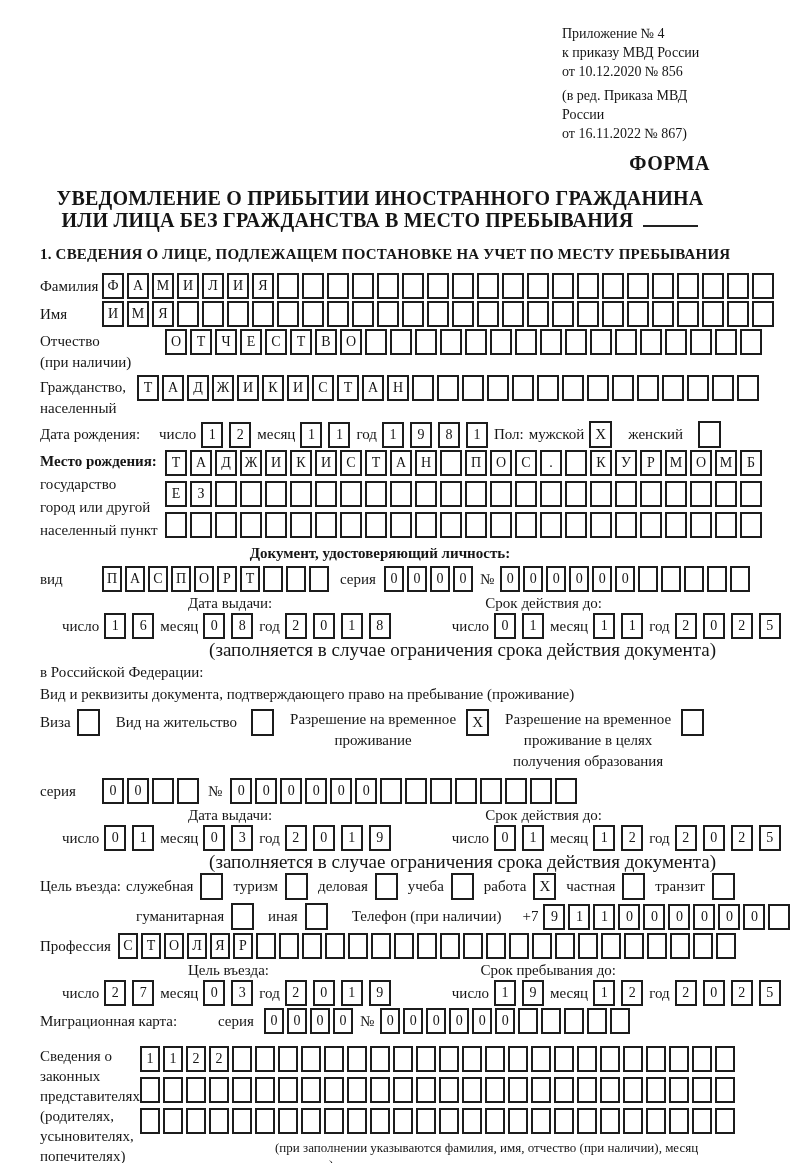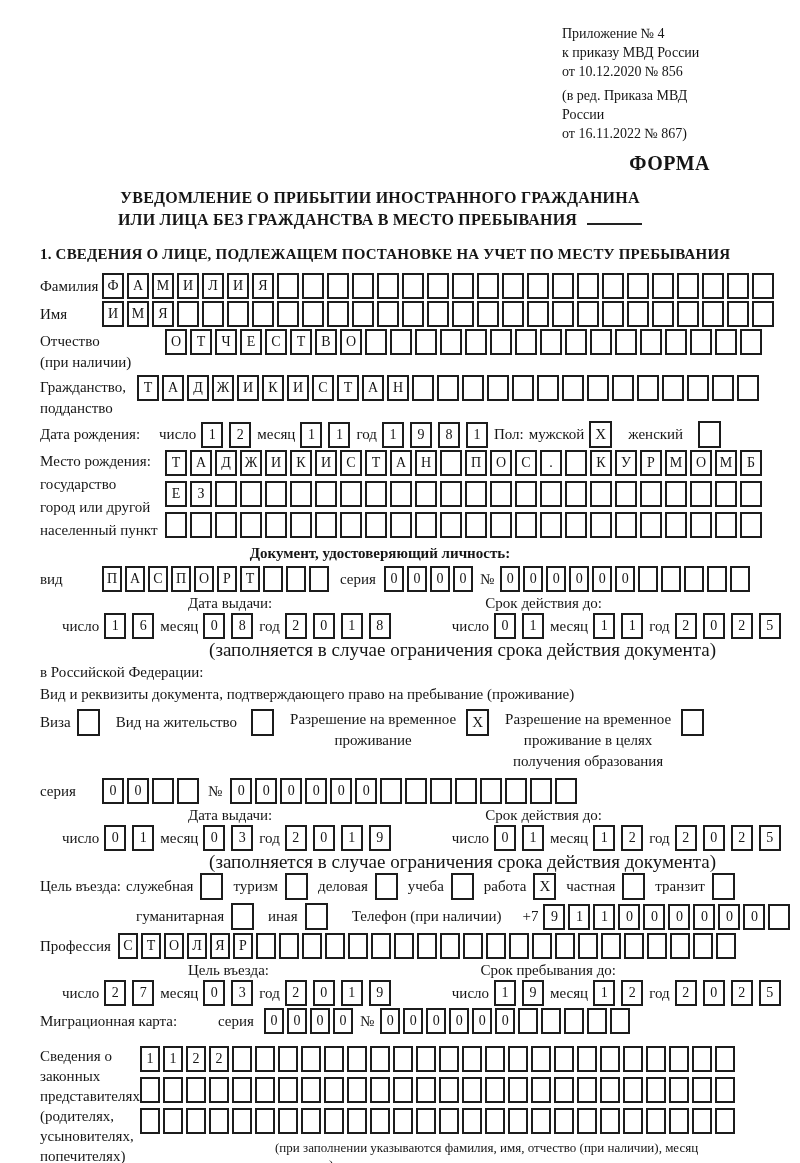--- a/index.html
+++ b/index.html
@@ -6,21 +6,21 @@
   body{
     width:800px;height:1163px;background:#fff;color:#151515;
     font-family:"Liberation Serif","DejaVu Serif",serif;font-size:15px;
   }
   .page{padding:24px 20px 0 40px;width:740px;box-sizing:border-box;}
   
   .lawref{margin-left:522px;font-size:14px;line-height:19px;}
   .lawref .blk2{margin-top:5px;}
   .forma{text-align:right;font-weight:bold;margin:9px 10px 0 0;font-size:20px;letter-spacing:.5px;}
   
-  .doctitle{text-align:center;font-weight:bold;font-size:16px;line-height:22px;margin-top:12px;letter-spacing:.2px;}
+  .doctitle{text-align:center;font-weight:bold;font-size:20px;line-height:22px;margin-top:12px;letter-spacing:.2px;}
   .t-underline{display:inline-block;width:55px;border-bottom:2px solid #222;height:1px;margin-left:10px;}
   .sectitle{font-weight:bold;font-size:15px;margin:15px 0 10px 0;text-align:center;letter-spacing:.2px;white-space:nowrap;}
   
   .row{display:flex;align-items:flex-start;margin-bottom:2px;}
   .lbl{font-size:15px;line-height:26px;white-space:nowrap;}
   .lcol{flex:none;}
   .w62{width:62px;}
   .w97{width:97px;}
   .w125{width:125px;}
   .cells{display:flex;flex:none;}
@@ -182,21 +182,21 @@
         <span class="cell"></span>
         <span class="cell"></span>
         <span class="cell"></span>
         <span class="cell"></span>
       </div>
   </div>
 
   <div class="row">
     <div class="stack lcol w97">
       <span class="lbl">Гражданство,</span>
-      <span class="sub">подданство</span>
+      <span class="sub">населенный</span>
     </div>
     <div class="cells">
         <span class="cell">Т</span>
         <span class="cell">А</span>
         <span class="cell">Д</span>
         <span class="cell">Ж</span>
         <span class="cell">И</span>
         <span class="cell">К</span>
         <span class="cell">И</span>
         <span class="cell">С</span>
@@ -241,21 +241,21 @@
       </span>
     <span class="dl">Пол:</span>
     <span class="dl">мужской</span>
     <span class="cb" style="margin-left:0;">X</span>
     <span class="dl" style="margin-left:16px;">женский</span>
     <span class="cb"></span>
   </div>
 
   <div class="row">
     <div class="stack lcol w125">
-      <span class="lbl" style="line-height:23px;">Место рождения:</span>
+      <span class="lbl" style="line-height:23px;font-weight:bold;">Место рождения:</span>
       <span class="lbl" style="line-height:23px;">государство</span>
       <span class="lbl" style="line-height:23px;">город или другой</span>
       <span class="lbl" style="line-height:23px;">населенный пункт</span>
     </div>
     <div class="boxrows">
       <div class="cells">
           <span class="cell">Т</span>
           <span class="cell">А</span>
           <span class="cell">Д</span>
           <span class="cell">Ж</span>

